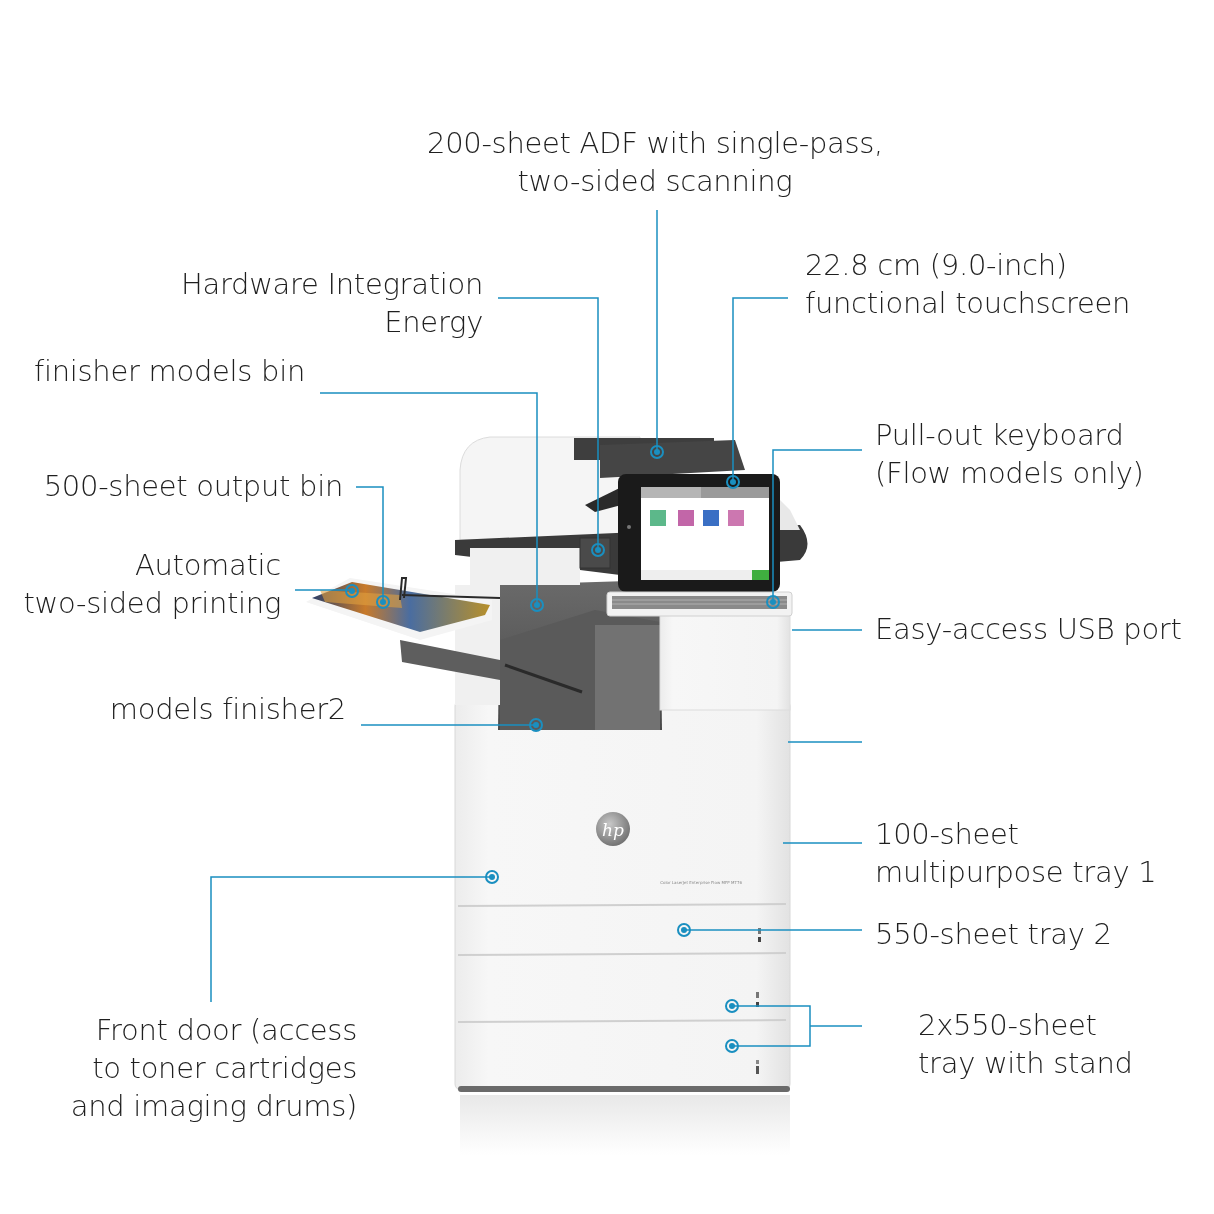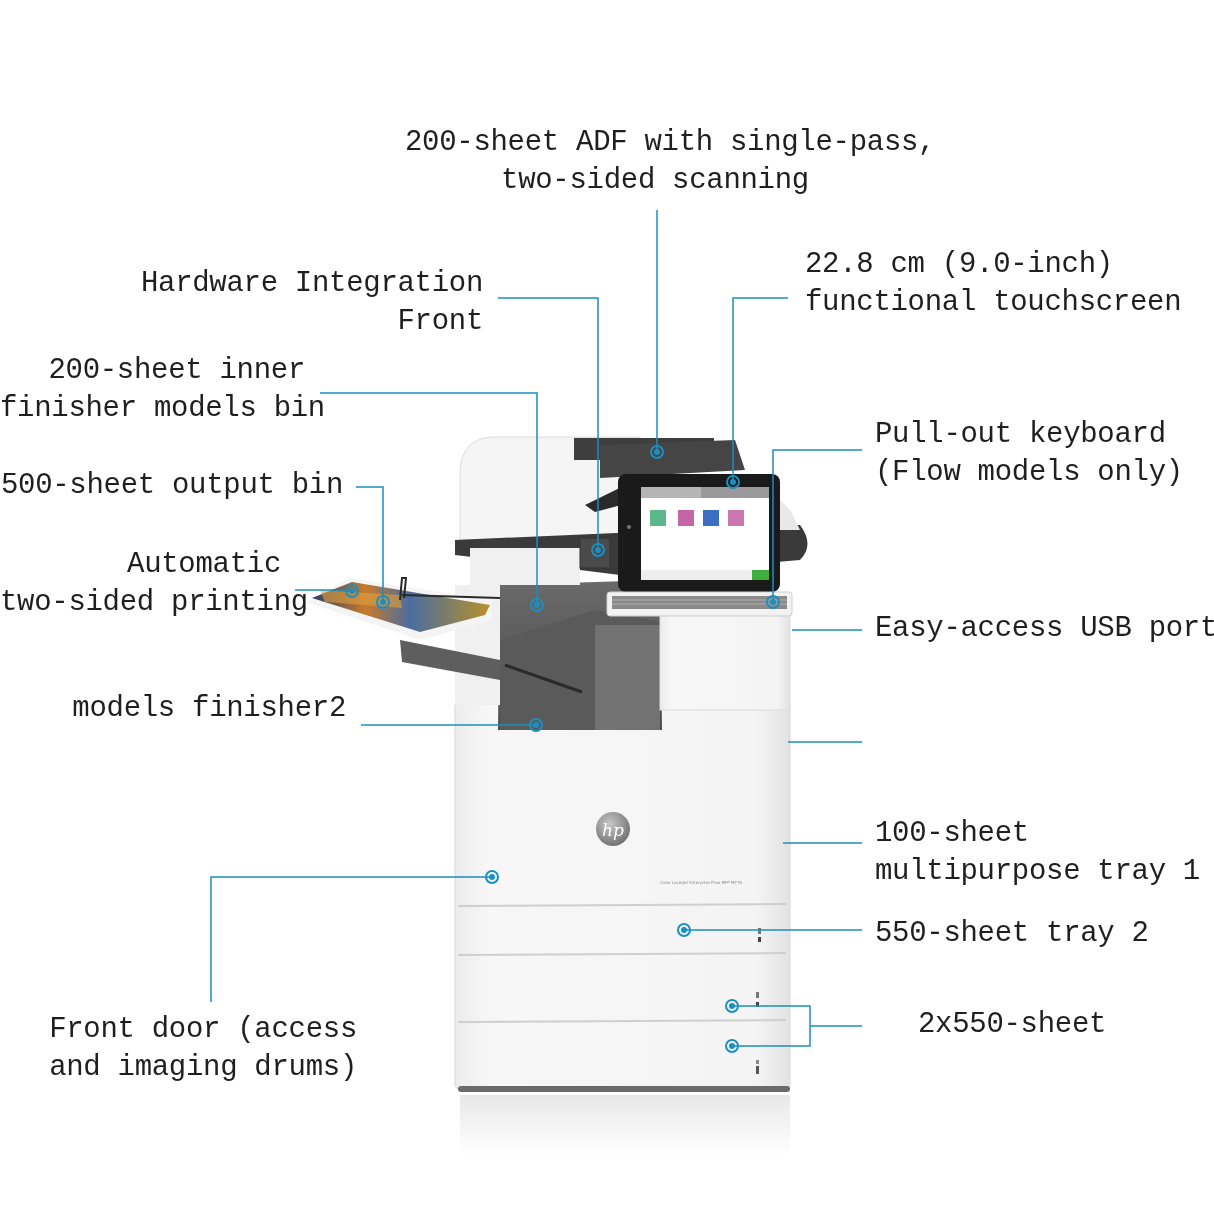--- a/index.html
+++ b/index.html
@@ -2,21 +2,21 @@
 <html><head>
 <meta charset="utf-8">
 <style>
   html, body { margin: 0; padding: 0; background: #ffffff; }
   body { width: 1214px; height: 1214px; position: relative; overflow: hidden;
          font-family: "DejaVu Sans", "Liberation Sans", sans-serif; color: #1a1a1a; }
   .stage { position: absolute; left: 0; top: 0; width: 1214px; height: 1214px; }
   svg.art { position: absolute; left: 0; top: 0; }
   .label { position: absolute; font-size: 29px; line-height: 38px; font-weight: 300;
            letter-spacing: -0.3px; white-space: nowrap; color: #1f1f1f; }
-  .label span { display: block; font-family: Liberation Mono, monospace; }
+  .label span { display: block; }
   .right-align { text-align: right; }
   .center-align { text-align: center; }
   .left-align { text-align: left; }
 </style>
 </head>
 <body>
 
 <div class="stage">
 
   <svg class="art" width="1214" height="1214" viewBox="0 0 1214 1214">
@@ -207,30 +207,29 @@
     </g>
   </svg>
 
   <div class="label center-align" style="left:405px; top:124px; width:500px;">
     <span>200-sheet ADF with single-pass,</span>
     <span>two-sided scanning</span>
   </div>
 
   <div class="label right-align" style="left:100px; top:265px; width:383px;">
     <span>Hardware Integration</span>
-    <span>Front</span>
+    <span>Energy</span>
   </div>
 
   <div class="label left-align" style="left:805px; top:246px;">
     <span>22.8 cm (9.0-inch)</span>
     <span>functional touchscreen</span>
   </div>
 
   <div class="label right-align" style="left:0px; top:352px; width:305px;">
-    <span>200-sheet inner</span>
     <span>finisher models bin</span>
   </div>
 
   <div class="label left-align" style="left:875px; top:416px;">
     <span>Pull-out keyboard</span>
     <span>(Flow models only)</span>
   </div>
 
   <div class="label right-align" style="left:0px; top:467px; width:343px;">
     <span>500-sheet output bin</span>
@@ -254,20 +253,22 @@
     <span>100-sheet</span>
     <span>multipurpose tray 1</span>
   </div>
 
   <div class="label left-align" style="left:875px; top:915px;">
     <span>550-sheet tray 2</span>
   </div>
 
   <div class="label right-align" style="left:0px; top:1011px; width:357px;">
     <span>Front door (access</span>
+    <span>to toner cartridges</span>
     <span>and imaging drums)</span>
   </div>
 
   <div class="label left-align" style="left:875px; top:1006px;margin-left:43px;">
     <span>2x550-sheet</span>
+    <span>tray with stand</span>
   </div>
 
 </div>
 
 </body></html>

